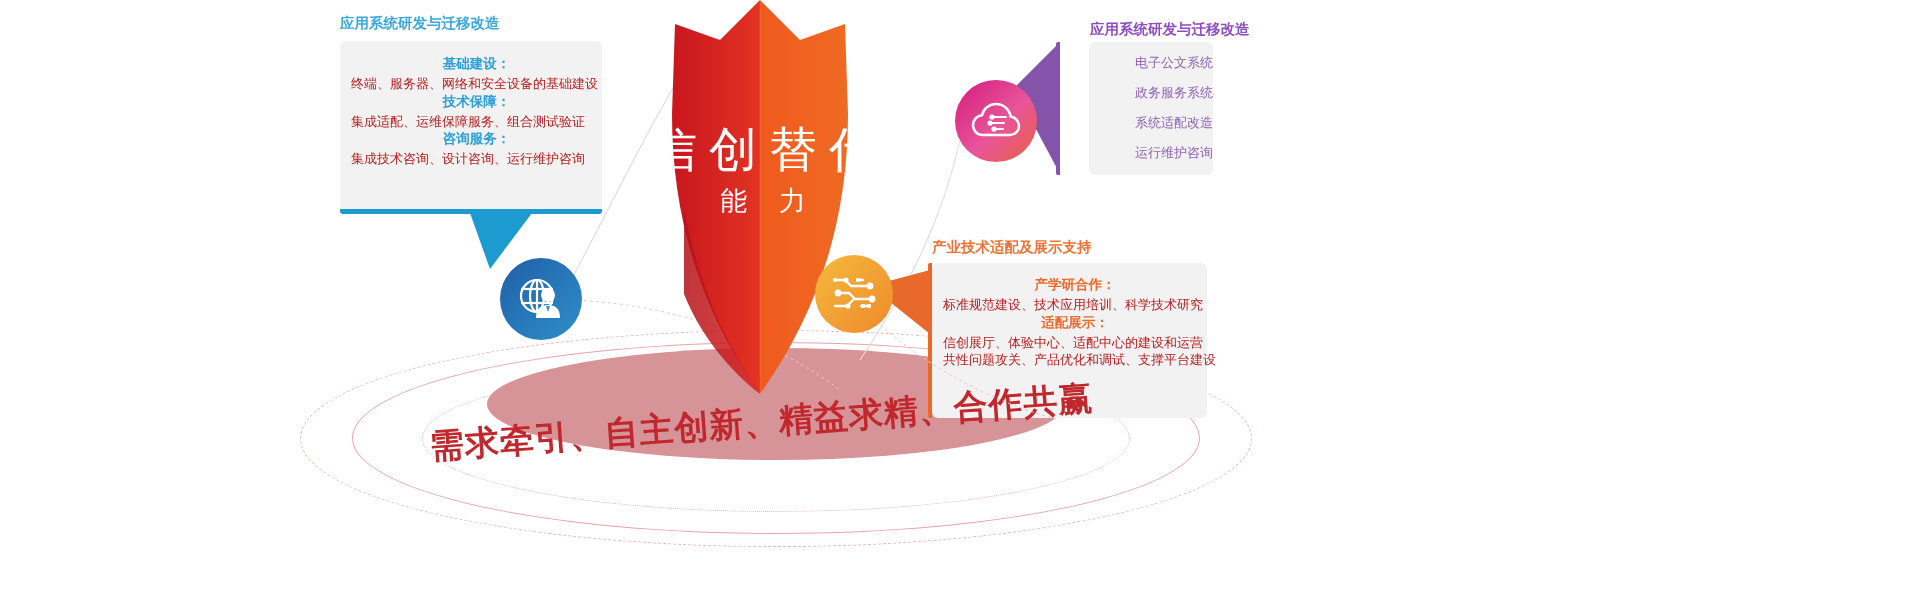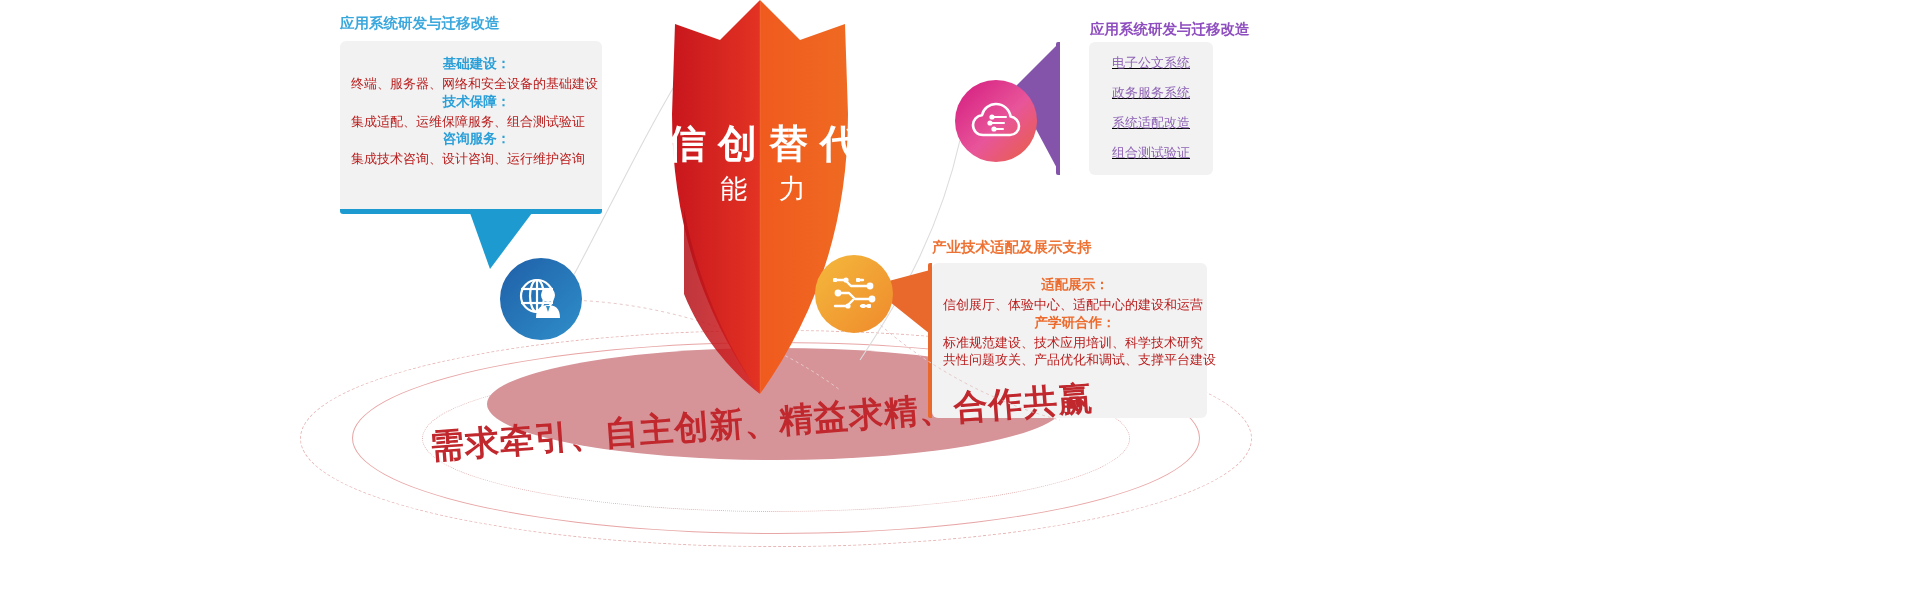--- a/index.html
+++ b/index.html
@@ -17,21 +17,21 @@
      border:1px dotted #e2b2b2;}
   .disc{position:absolute;left:487px;top:348px;width:578px;height:112px;
      border-radius:50%;background:#d69398;}
 
   
   .shield-wrap{position:absolute;left:600px;top:-6px;width:320px;height:410px;}
 
   
   .shield-text{position:absolute;left:628px;top:118px;width:270px;
      text-align:center;color:#ffffff;z-index:6;pointer-events:none;}
-  .shield-line1{font-size:39px;letter-spacing:12px;font-weight:700;
+  .shield-line1{font-size:48px;letter-spacing:12px;font-weight:400;
      line-height:1.35;text-indent:12px;}
   .shield-line2{font-size:27px;letter-spacing:12px;font-weight:400;
      line-height:1.35;text-indent:12px;}
 
   
   .panel{position:absolute;background:#f2f2f2;border-radius:6px;}
   .panel-title{position:absolute;font-size:14.5px;font-weight:bold;
      white-space:nowrap;}
   .sec-head{font-size:13.5px;font-weight:bold;margin:0 0 2px 0;text-align:center;}
   .sec-body{font-size:13px;color:#b91c1c;margin:0 0 11px 0;
@@ -41,21 +41,21 @@
   
   #panel-left{left:340px;top:41px;width:262px;height:172px;}
   #panel-left .inner{padding:14px 0 0 11px;}
   #panel-left .sec-head{color:#2a9fd8;}
   .left-underline{position:absolute;left:340px;top:209px;width:262px;height:5px;
      background:#1d9bd1;border-radius:0 0 3px 3px;}
   #title-left{left:340px;top:14px;color:#3aa7dd;}
 
   
   #panel-right{left:1089px;top:42px;width:124px;height:133px;}
-  #panel-right .inner{padding:12px 0 0 0;text-align:center;text-decoration:underline;}
+  #panel-right .inner{padding:12px 0 0 0;text-align:right;}
   #panel-right .ritem{font-size:13px;color:#8e63b5;margin-bottom:12px;
      white-space:nowrap;}
   #panel-right .ritem:last-child{margin-bottom:0;}
   .right-leftbar{position:absolute;left:1056px;top:42px;width:4px;height:133px;
      background:#8454ab;border-radius:2px 0 0 2px;}
   #title-right{left:1090px;top:20px;color:#8f4ec0;}
 
   
   #panel-br{left:932px;top:263px;width:275px;height:155px;}
   #panel-br .inner{padding:13px 0 0 11px;}
@@ -153,40 +153,40 @@
   </svg>
 
   <div class="panel-title" id="title-right">应用系统研发与迁移改造</div>
 
   <div class="right-leftbar"></div>
   <div class="panel" id="panel-right">
     <div class="inner">
       <div class="ritem">电子公文系统</div>
       <div class="ritem">政务服务系统</div>
       <div class="ritem">系统适配改造</div>
-      <div class="ritem">组合测试验证</div>
+      <div class="ritem">运行维护咨询</div>
     </div>
   </div>
 
   <svg style="position:absolute;left:1012px;top:42px;width:50px;height:135px;z-index:3;" viewBox="0 0 50 135">
     <path d="M48,0 L48,132 L2,46 Z" fill="#8454ab"></path>
   </svg>
 
   <div class="panel-title" id="title-br">产业技术适配及展示支持</div>
 
   <div class="br-leftbar"></div>
   <div class="panel" id="panel-br">
     <div class="inner">
       <div>
+        <div class="sec-head">产学研合作：</div>
+        <div class="sec-body">标准规范建设、技术应用培训、科学技术研究</div>
+      </div>
+      <div>
         <div class="sec-head">适配展示：</div>
         <div class="sec-body">信创展厅、体验中心、适配中心的建设和运营</div>
-      </div>
-      <div>
-        <div class="sec-head">产学研合作：</div>
-        <div class="sec-body">标准规范建设、技术应用培训、科学技术研究</div>
       </div>
       <div>
         <div class="sec-body">共性问题攻关、产品优化和调试、支撑平台建设</div>
       </div>
     </div>
   </div>
 
   <svg style="position:absolute;left:868px;top:268px;width:64px;height:70px;z-index:3;" viewBox="0 0 64 70">
     <path d="M62,2 L62,66 L2,18 Z" fill="#e8692b"></path>
   </svg>

